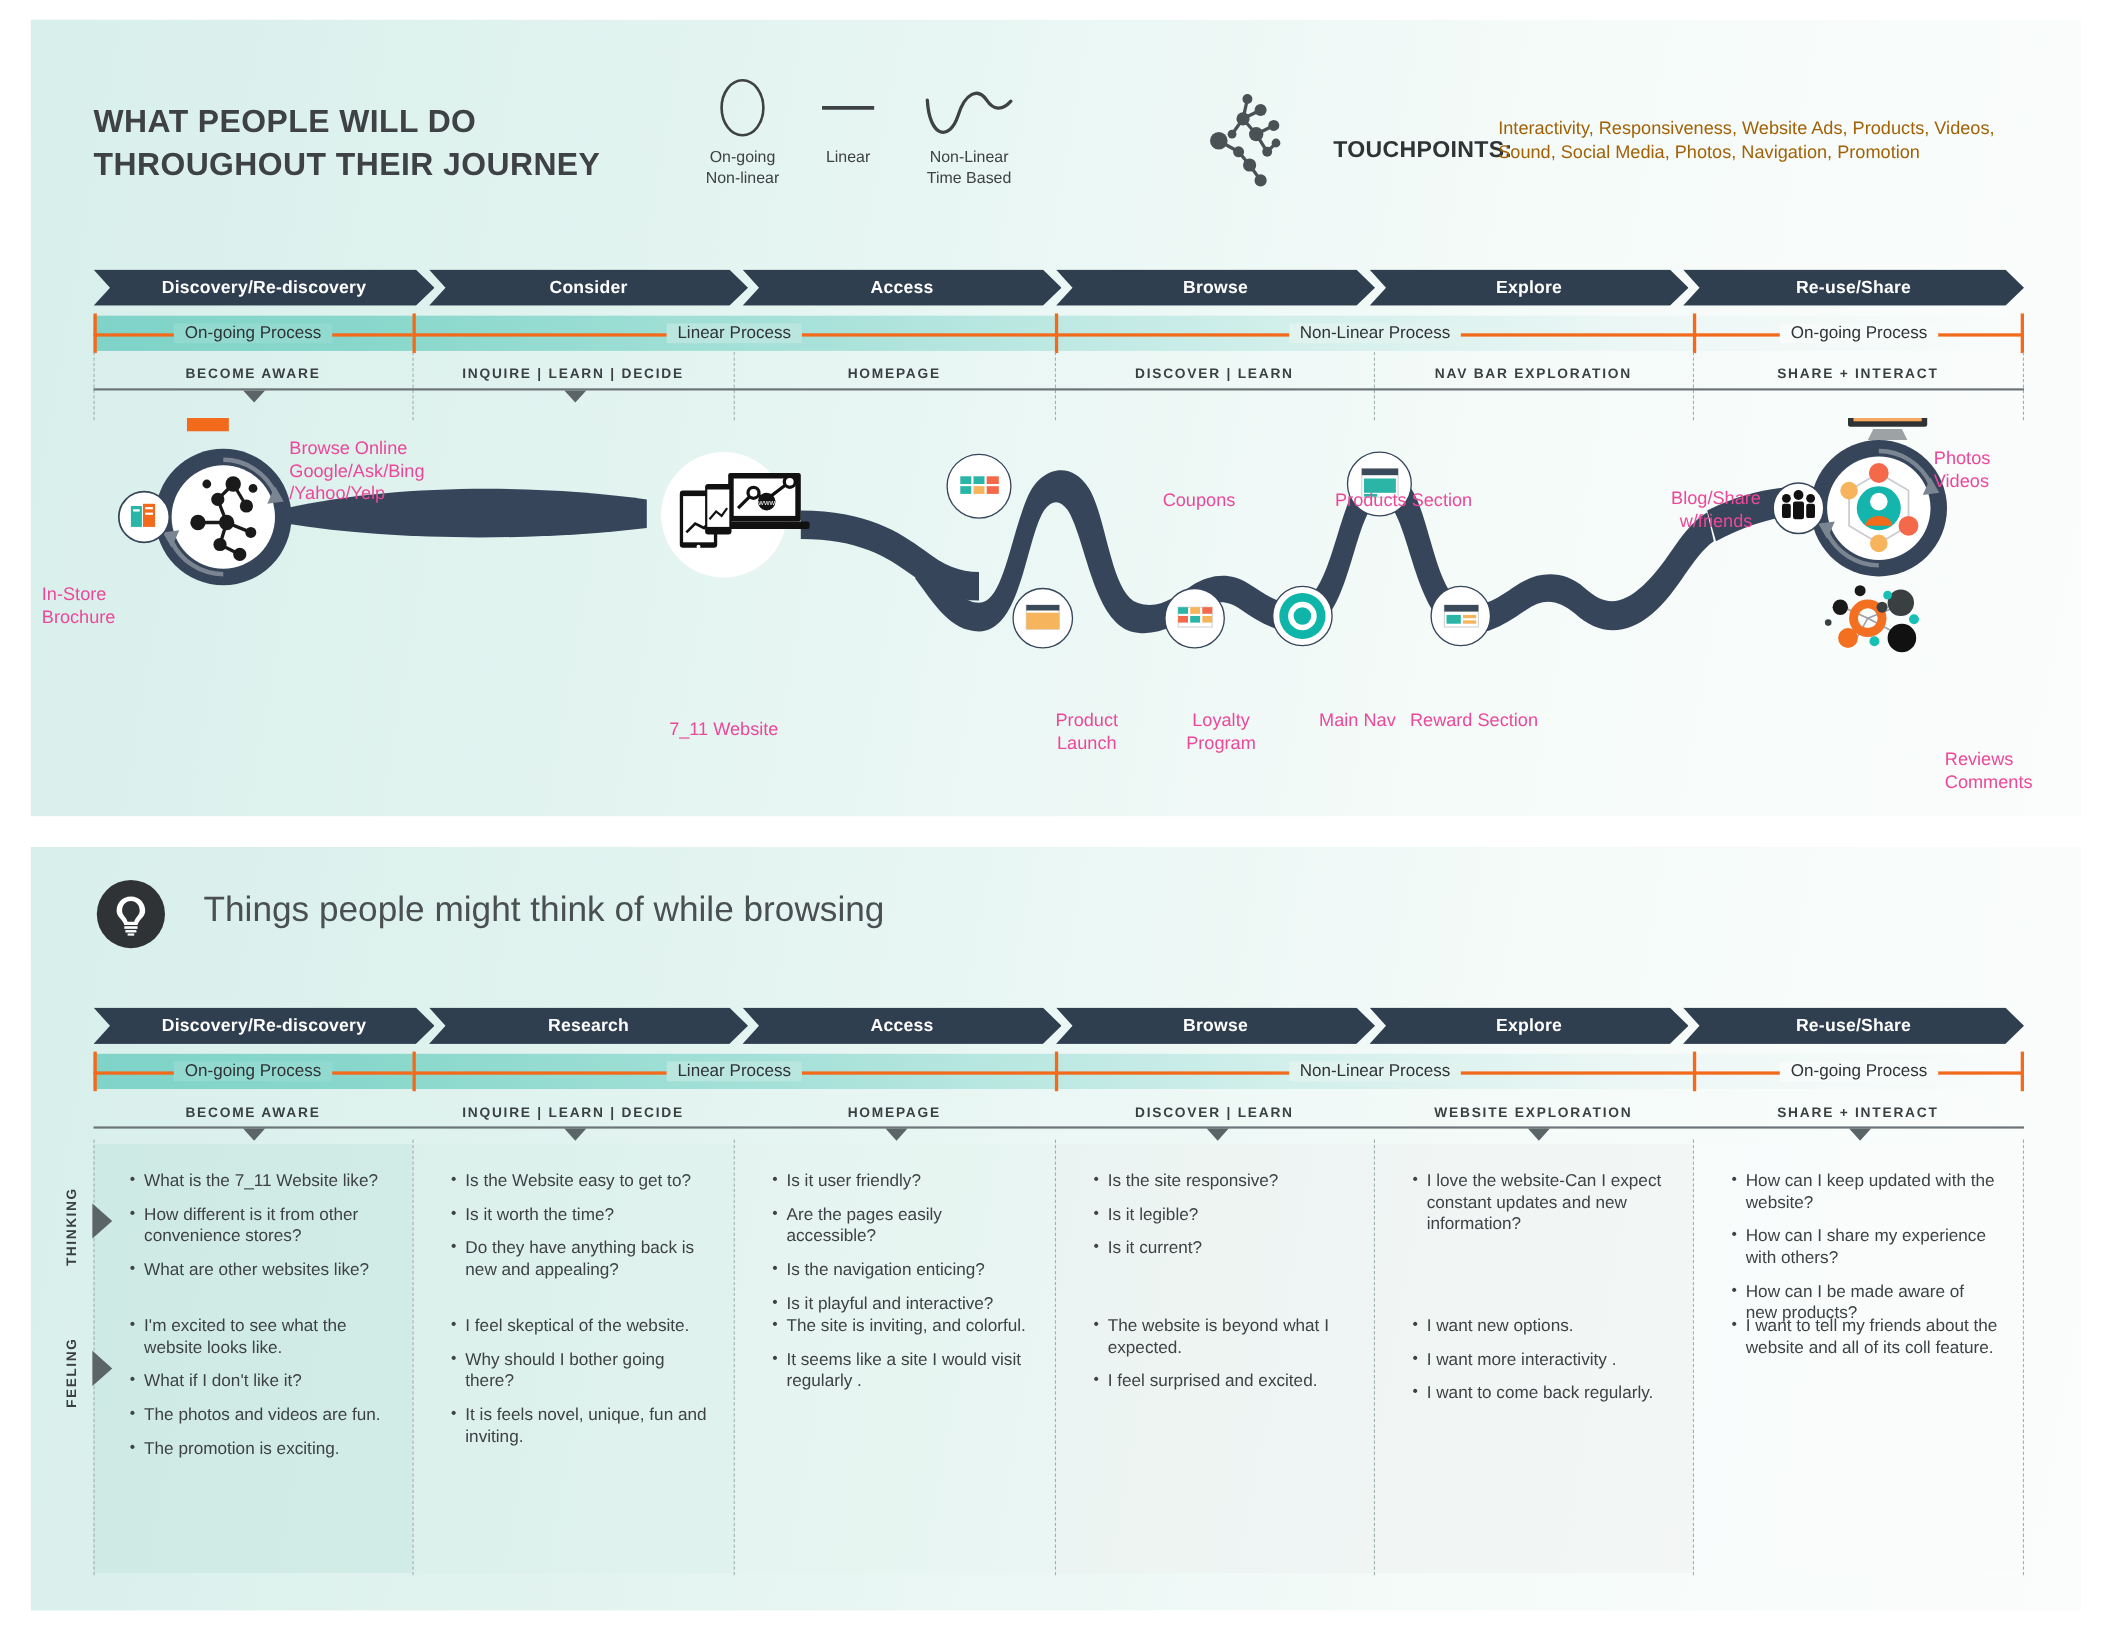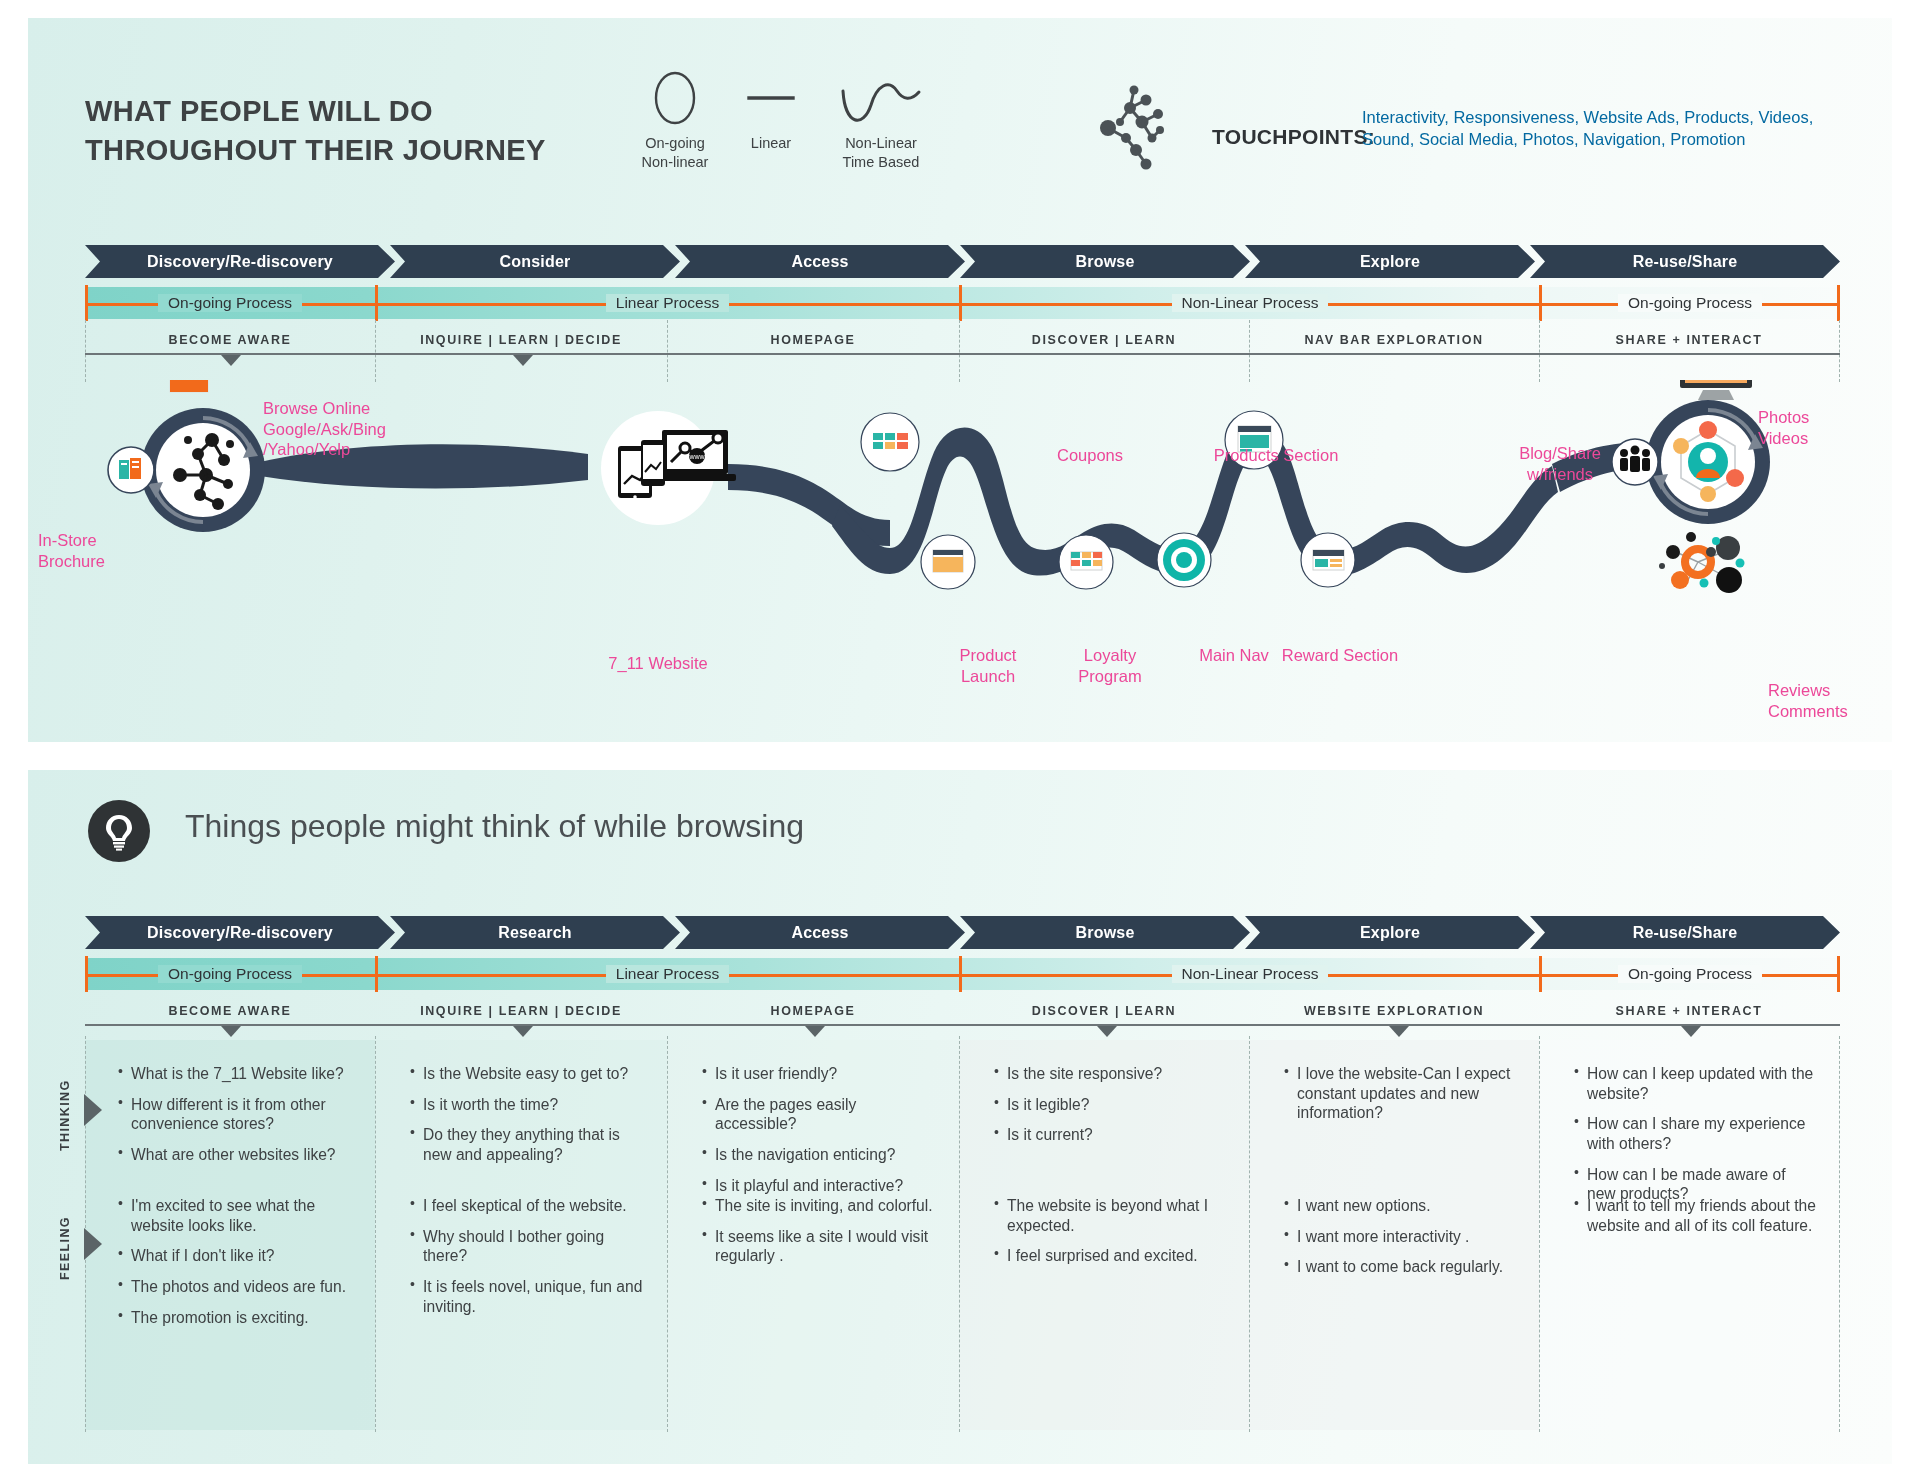--- a/index.html
+++ b/index.html
@@ -30,21 +30,21 @@
     font-size: 14.5px; color: #3e4244; line-height: 1.3; margin-top: 6px;
   }
   .legend-glyph { height: 60px; display: flex; align-items: center; justify-content: center; }
 
   #touchpoints-label {
     position: absolute; left: 1212px; top: 125px;
     font-size: 21px; font-weight: bold; letter-spacing: .3px; color: #2f3336;
   }
   #touchpoints-text {
     position: absolute; left: 1362px; top: 107px;
-    font-size: 16.5px; color: #0369a1; line-height: 1.33;
+    font-size: 16.5px; color: #a16207; line-height: 1.33;
   }
   #touchpoints-icon { position: absolute; left: 1090px; top: 78px; }
 
   
   .phasebar { position: absolute; height: 33px; }
   .phase-arrow {
     position: absolute; top: 0; height: 33px;
     background: #2f3f50; color: #fff;
     display: flex; align-items: center; justify-content: center;
     font-size: 16px; font-weight: bold; letter-spacing: .2px;
@@ -680,21 +680,21 @@
   <ul>
     <li>What is the 7_11 Website like?</li>
     <li>How different is it from other convenience stores?</li>
     <li>What are other websites like?</li>
   </ul>
 </div>
 <div class="cell" style="left:392px; top:1050px; width:270px;">
   <ul>
     <li>Is the Website easy to get to?</li>
     <li>Is it worth the time?</li>
-    <li>Do they they anything that is new and appealing?</li>
+    <li>Do they have anything back is new and appealing?</li>
   </ul>
 </div>
 <div class="cell" style="left:684px; top:1050px; width:272px;">
   <ul>
     <li>Is it user friendly?</li>
     <li>Are the pages easily accessible?</li>
     <li>Is the navigation enticing?</li>
     <li>Is it playful and interactive?</li>
   </ul>
 </div>

